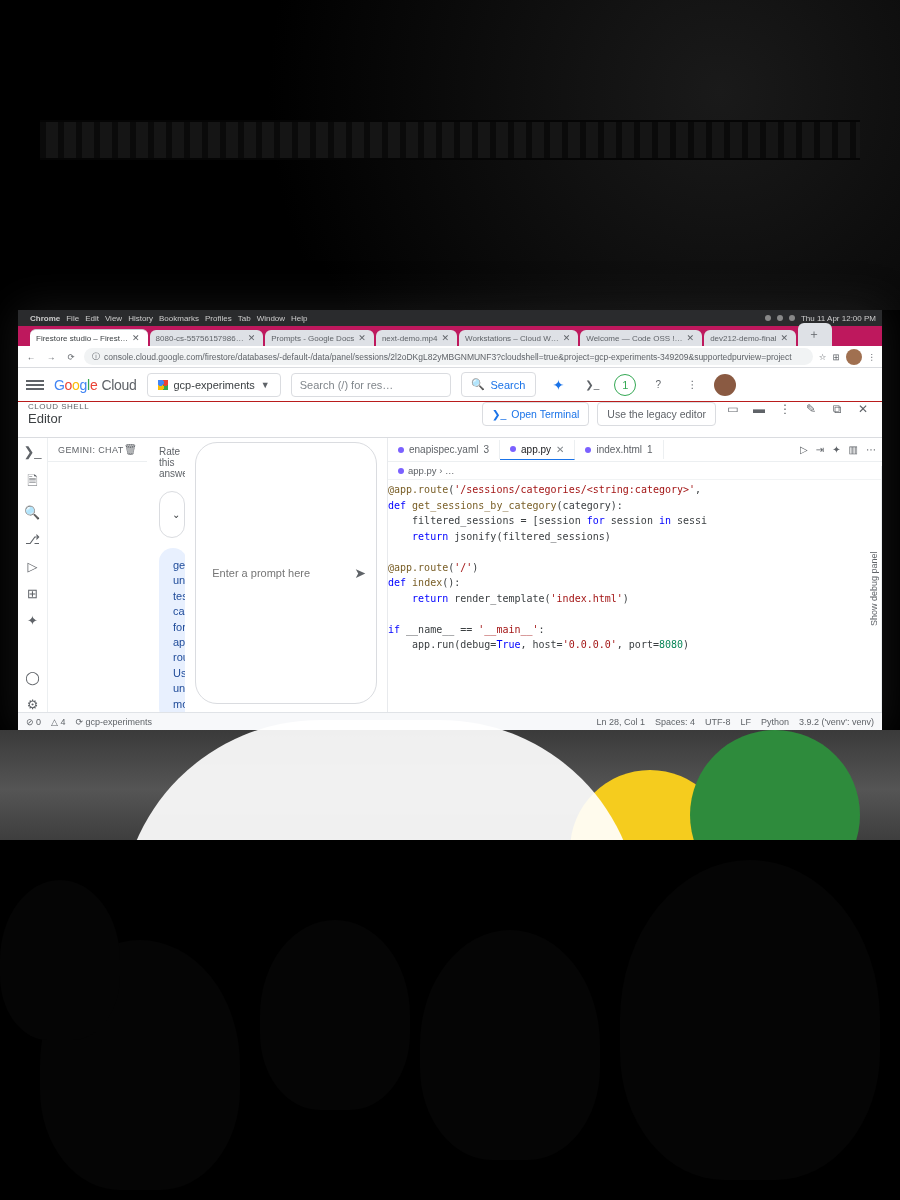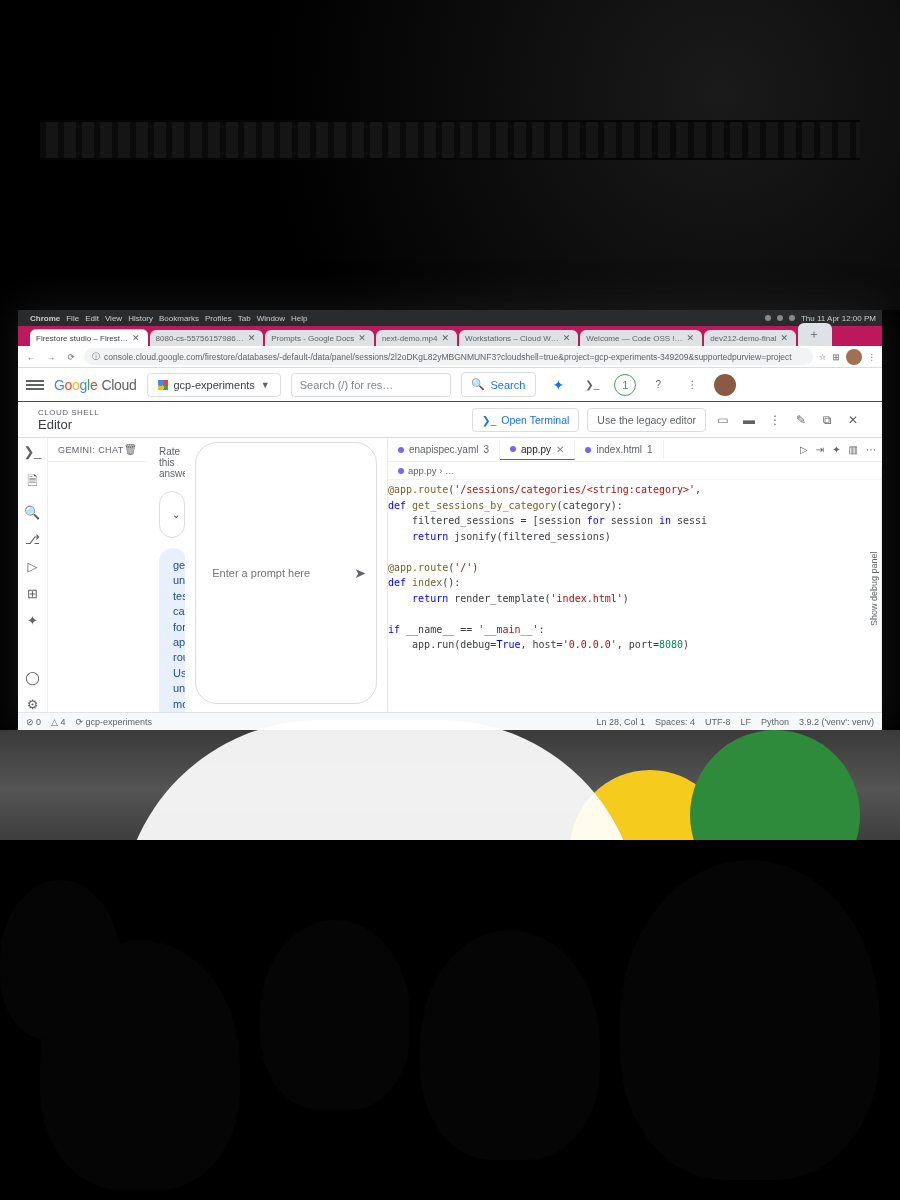--- a/index.html
+++ b/index.html
@@ -67,21 +67,21 @@
                 color:#1a73e8; font-size:11px; display:flex; gap:5px; align-items:center;}
   .hdr-icon { width:24px; height:24px; display:flex; align-items:center;
               justify-content:center; color:#5f6368; border-radius:50%; }
   .hdr-icon.sparkle{color:#1a73e8;font-size:14px;}
   .hdr-badge { width:22px;height:22px;border:1px solid #34A853;border-radius:50%;
                color:#34A853;display:flex;align-items:center;justify-content:center;font-size:11px;}
   .hdr-av { width:22px;height:22px;border-radius:50%;background:#8a5a42; }
 
   
   .shell-hdr { height:36px; border-bottom:1px solid #dadce0; display:flex;
-               align-items:center; padding:0 20px; gap:8px; }
+               align-items:flex-start; padding:0 10px; gap:8px; }
   .shell-title {flex:0 0 auto;}
   .shell-title .s1{font-size:8px;color:#5f6368;letter-spacing:.5px;}
   .shell-title .s2{font-size:13px;color:#3c4043;}
   .shell-spacer{flex:1;}
   .pill-btn { border:1px solid #dadce0; border-radius:4px; padding:5px 9px;
               font-size:10.5px; display:flex; align-items:center; gap:5px; }
   .pill-btn.blue{color:#1a73e8;}
   .pill-btn.graytxt{color:#5f6368;}
   .shell-icons { display:flex; gap:8px; color:#5f6368; font-size:12px; align-items:center;}
   .shell-icons span{width:18px;text-align:center;}

